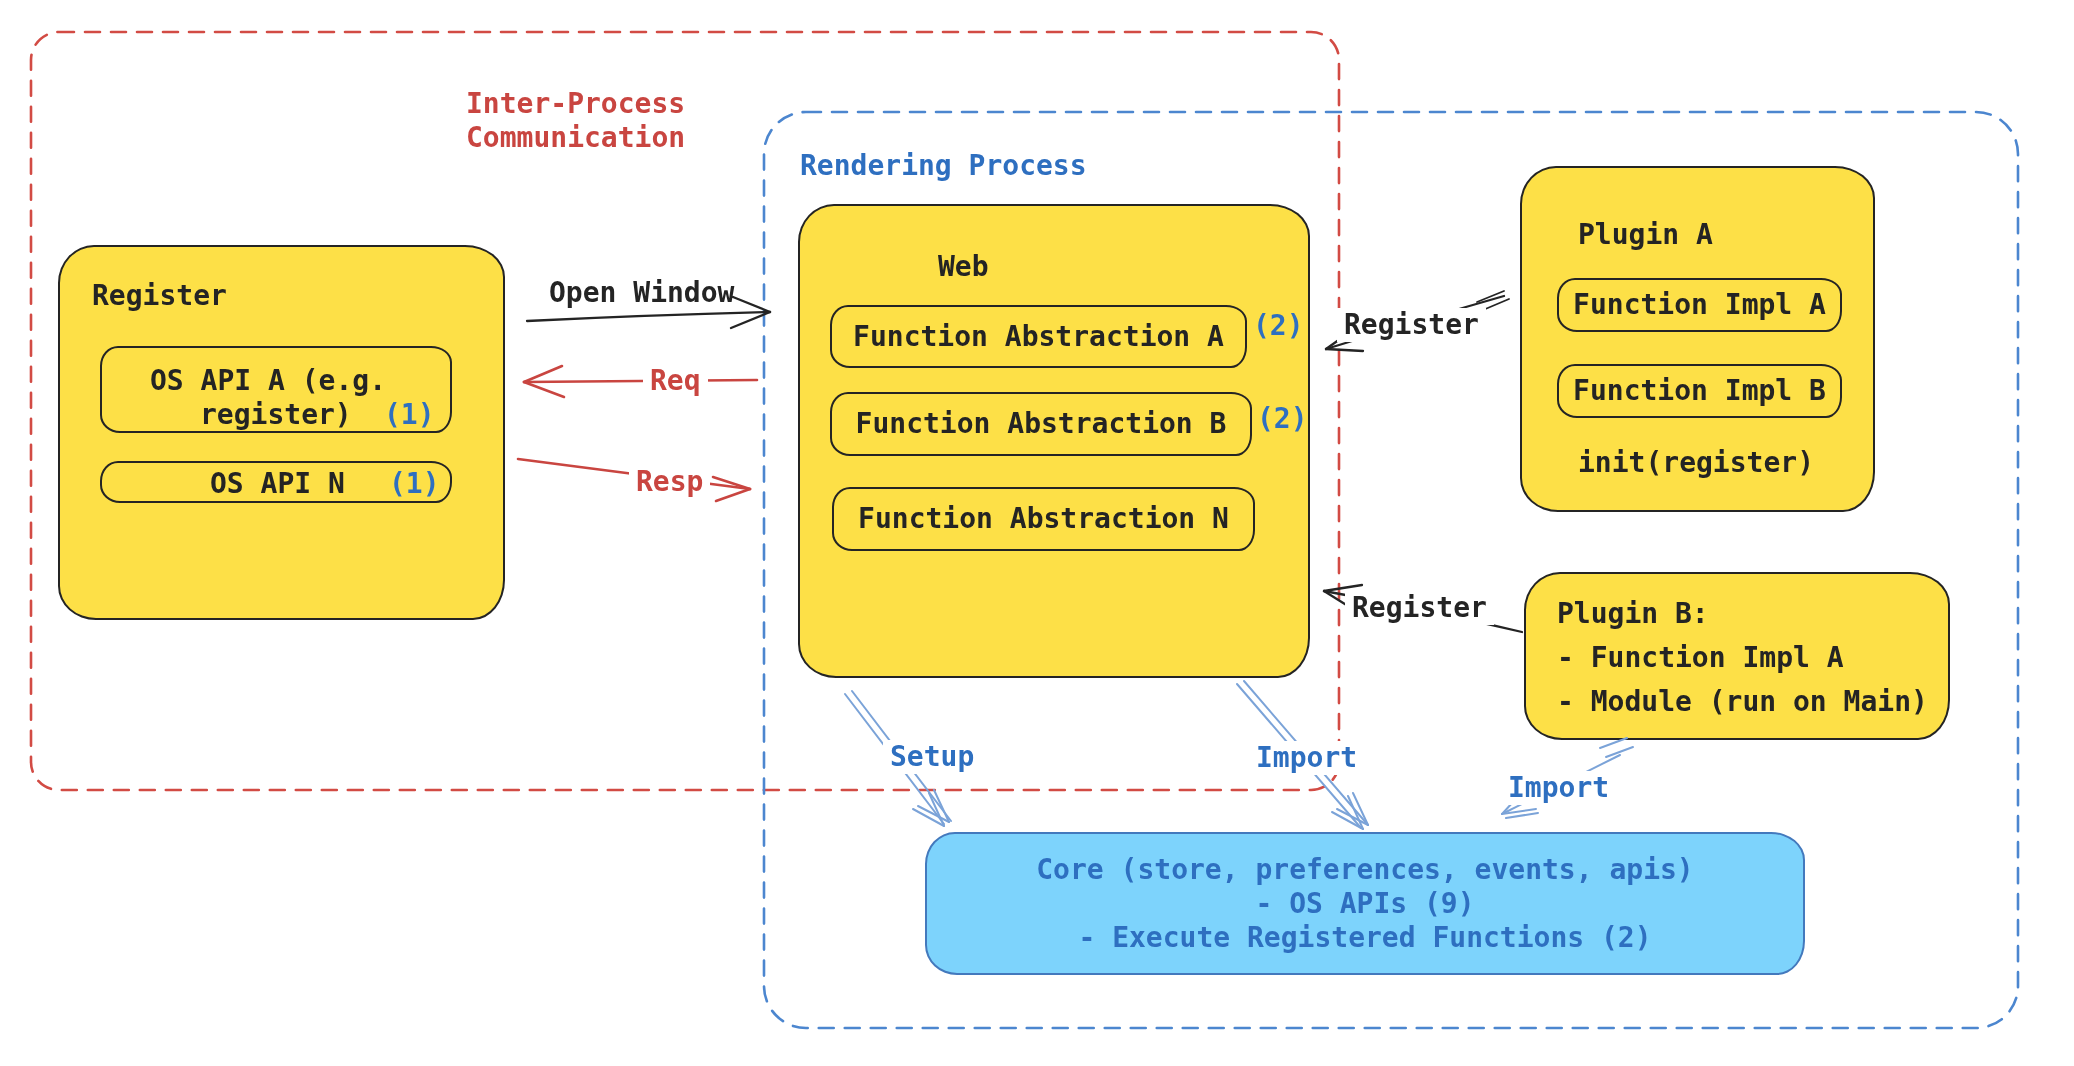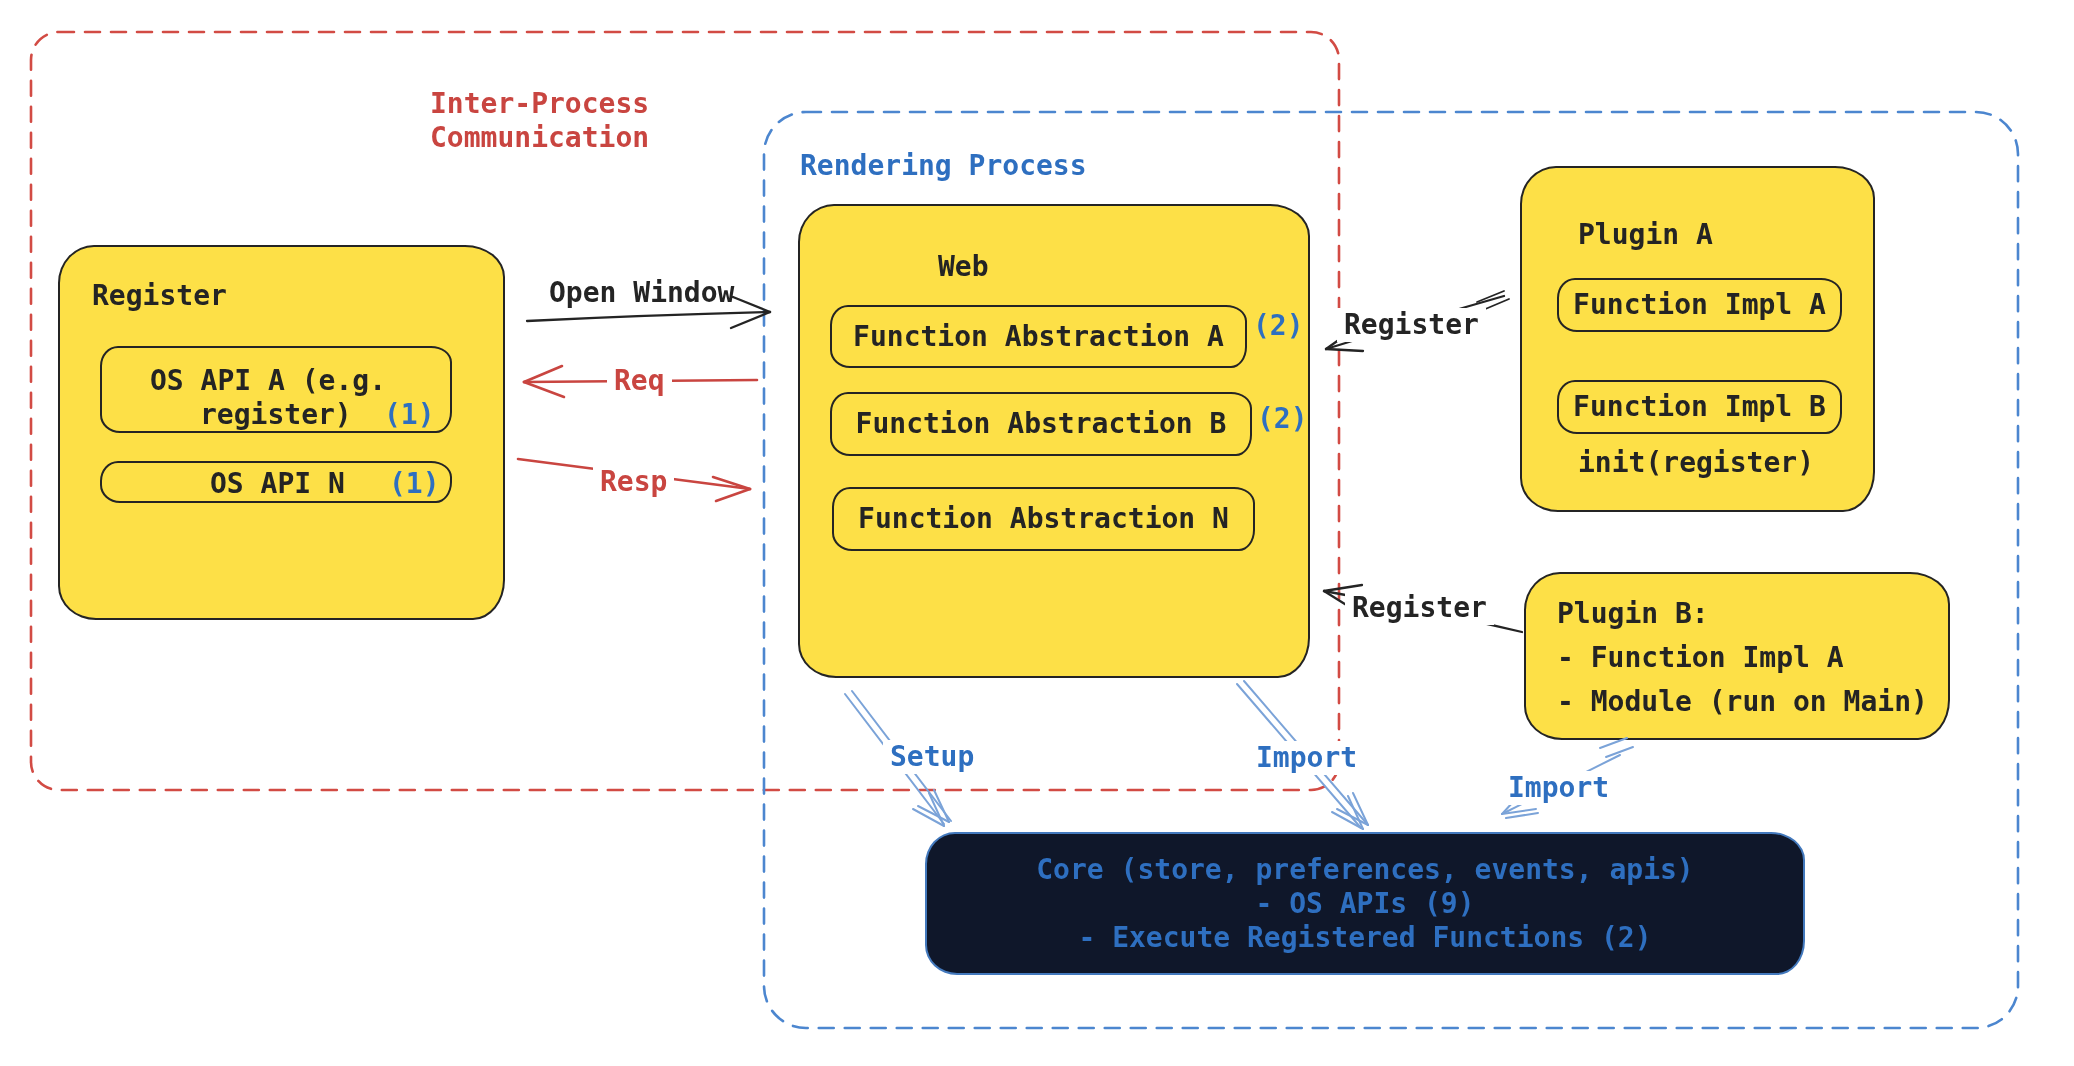--- a/index.html
+++ b/index.html
@@ -11,24 +11,24 @@
   .canvas{position:relative;width:2074px;height:1066px;background:var(--bg);overflow:hidden;
     font-family:"DejaVu Sans Mono","Liberation Mono",monospace;font-weight:600;color:var(--ink);}
   .canvas *{box-sizing:border-box;}
   .box{position:absolute;background:#fde047;border:2.4px solid var(--ink);}
   .big{border-radius:36px 40px 32px 38px / 38px 32px 40px 34px;}
   .inner{border-radius:18px 21px 16px 20px / 20px 16px 21px 18px;border-width:2.2px;
     display:flex;align-items:center;justify-content:center;}
   .txt{position:absolute;font-size:28px;line-height:34px;white-space:pre;}
   .ctr{font-size:28px;line-height:34px;white-space:pre;text-align:center;}
   .blue{color:var(--blue);}
-  .red{color:var(--red);}
+  .red{color:var(--red);margin-left:36px;}
   .lbl{position:absolute;font-size:28px;line-height:34px;white-space:pre;padding:0 7px;background:var(--bg);}
   .nobg{background:transparent;padding:0;}
-  .core-box{position:absolute;border:2.4px solid var(--core-border);background:#0f172a;
+  .core-box{position:absolute;border:2.4px solid var(--core-border);background:#7dd3fc;
     border-radius:30px 34px 28px 32px / 32px 28px 34px 30px;text-align:center;color:var(--blue);}
   .core-box .ln{font-size:28px;line-height:34px;white-space:pre;}
   .pb-lines .ln{font-size:28px;line-height:44px;white-space:pre;}
   svg.overlay{position:absolute;left:0;top:0;pointer-events:none;}
   .s-ink{stroke:var(--ink);}
 </style>
 </head>
 <body>
 
 <div class="canvas">
@@ -60,21 +60,21 @@
   </div>
 
   <div class="txt blue" style="left:1253px;top:309px;">(2)</div>
   <div class="txt blue" style="left:1257px;top:402px;">(2)</div>
 
   <div class="box big" style="left:1520px;top:166px;width:355px;height:346px;">
     <div class="txt" style="left:56px;top:50px;">Plugin A</div>
     <div class="box inner" style="left:35px;top:110px;width:285px;height:54px;">
       <span class="ctr">Function Impl A</span>
     </div>
-    <div class="box inner" style="left:35px;top:212px;width:285px;height:54px;">
+    <div class="box inner" style="left:35px;top:196px;width:285px;height:54px;">
       <span class="ctr">Function Impl B</span>
     </div>
     <div class="txt" style="left:56px;top:278px;">init(register)</div>
   </div>
 
   <div class="box big pb-lines" style="left:1524px;top:572px;width:426px;height:168px;padding:18px 0 0 31px;">
     <div class="ln">Plugin B:</div>
     <div class="ln">- Function Impl A</div>
     <div class="ln">- Module (run on Main)</div>
   </div>

